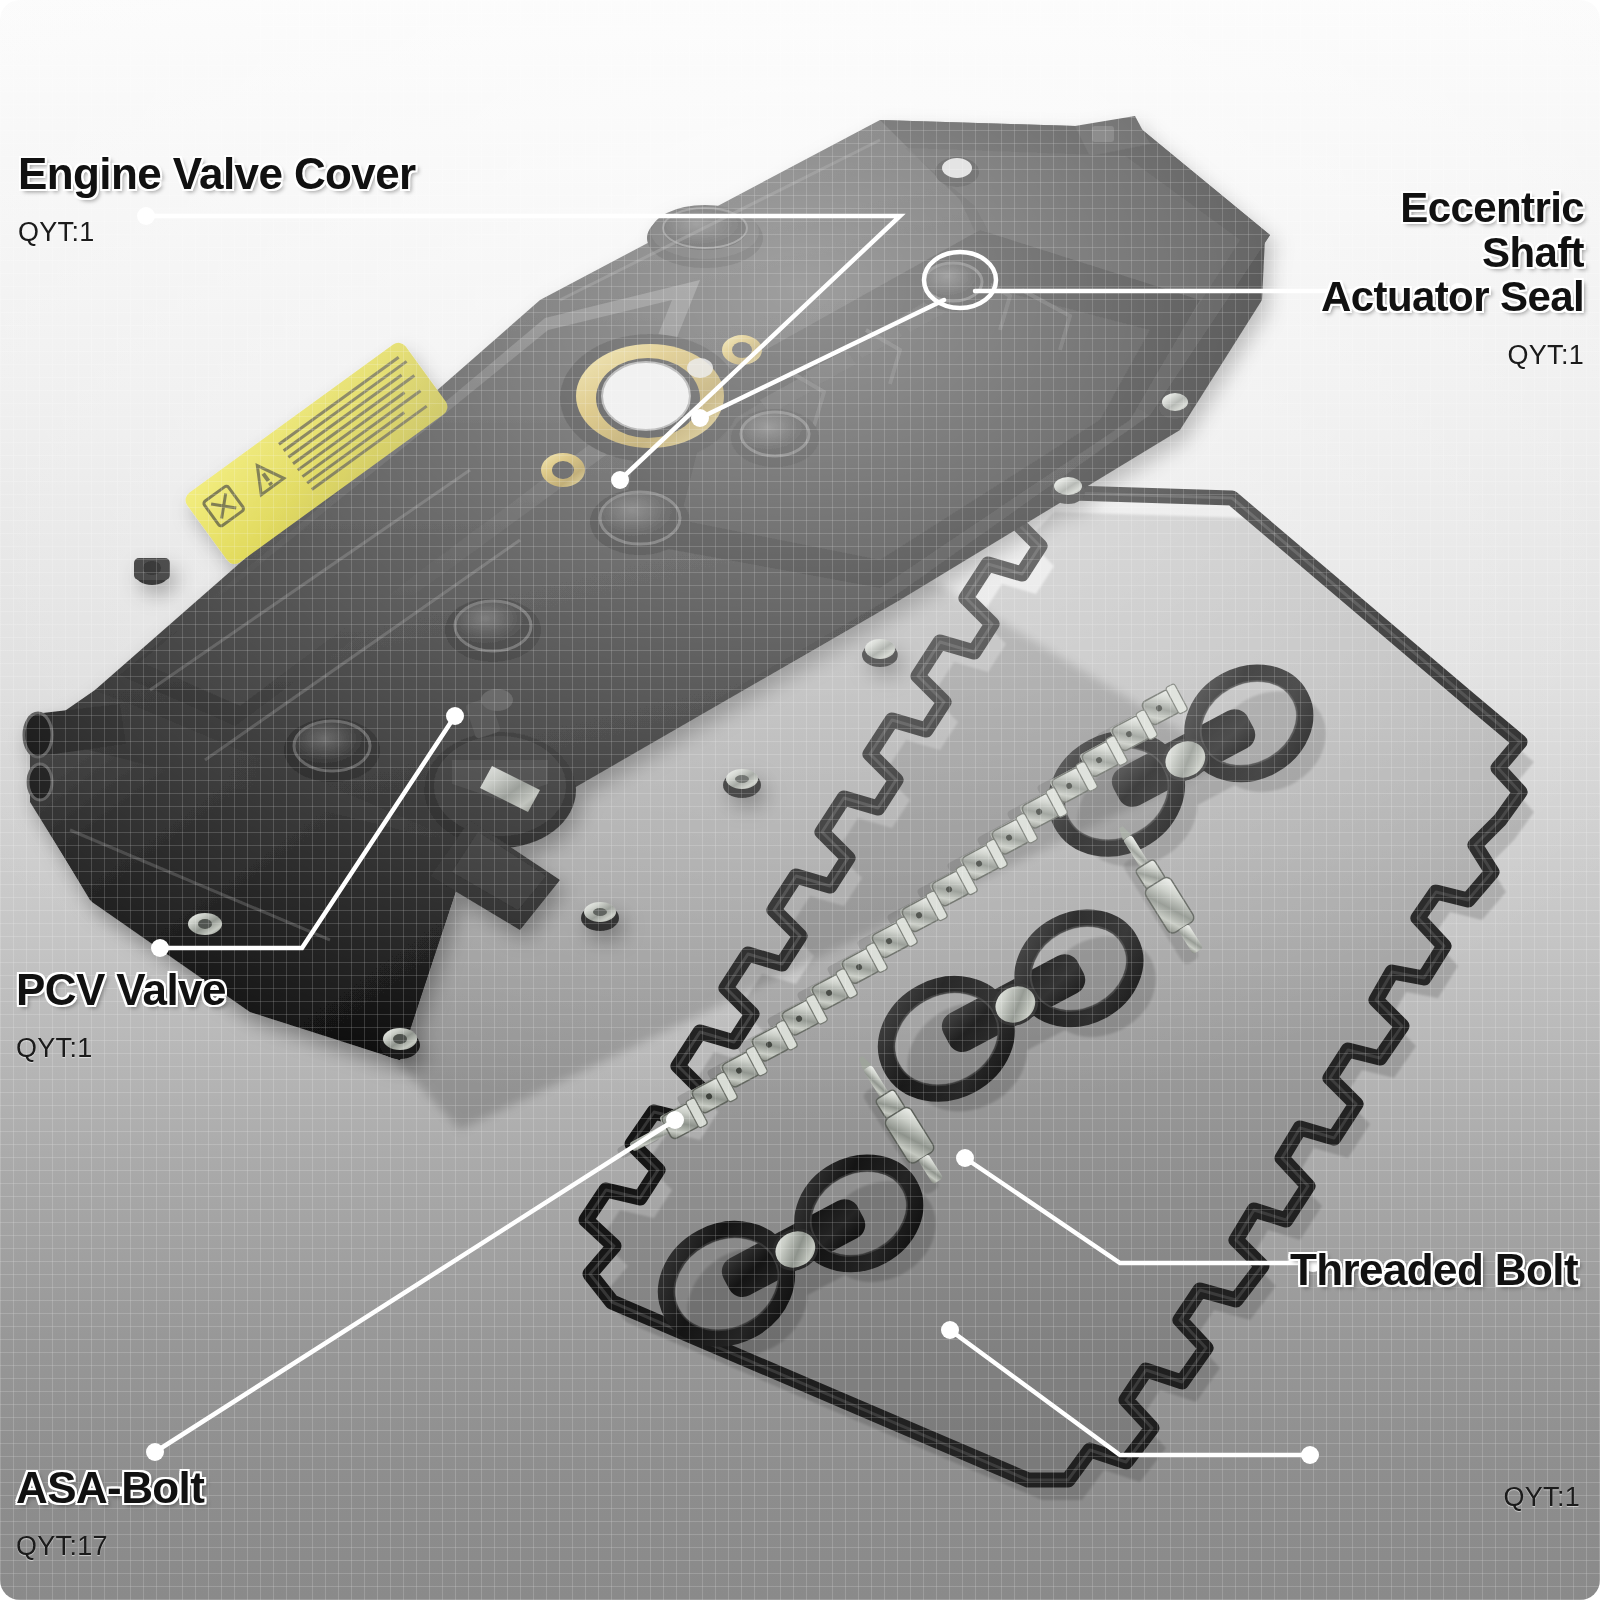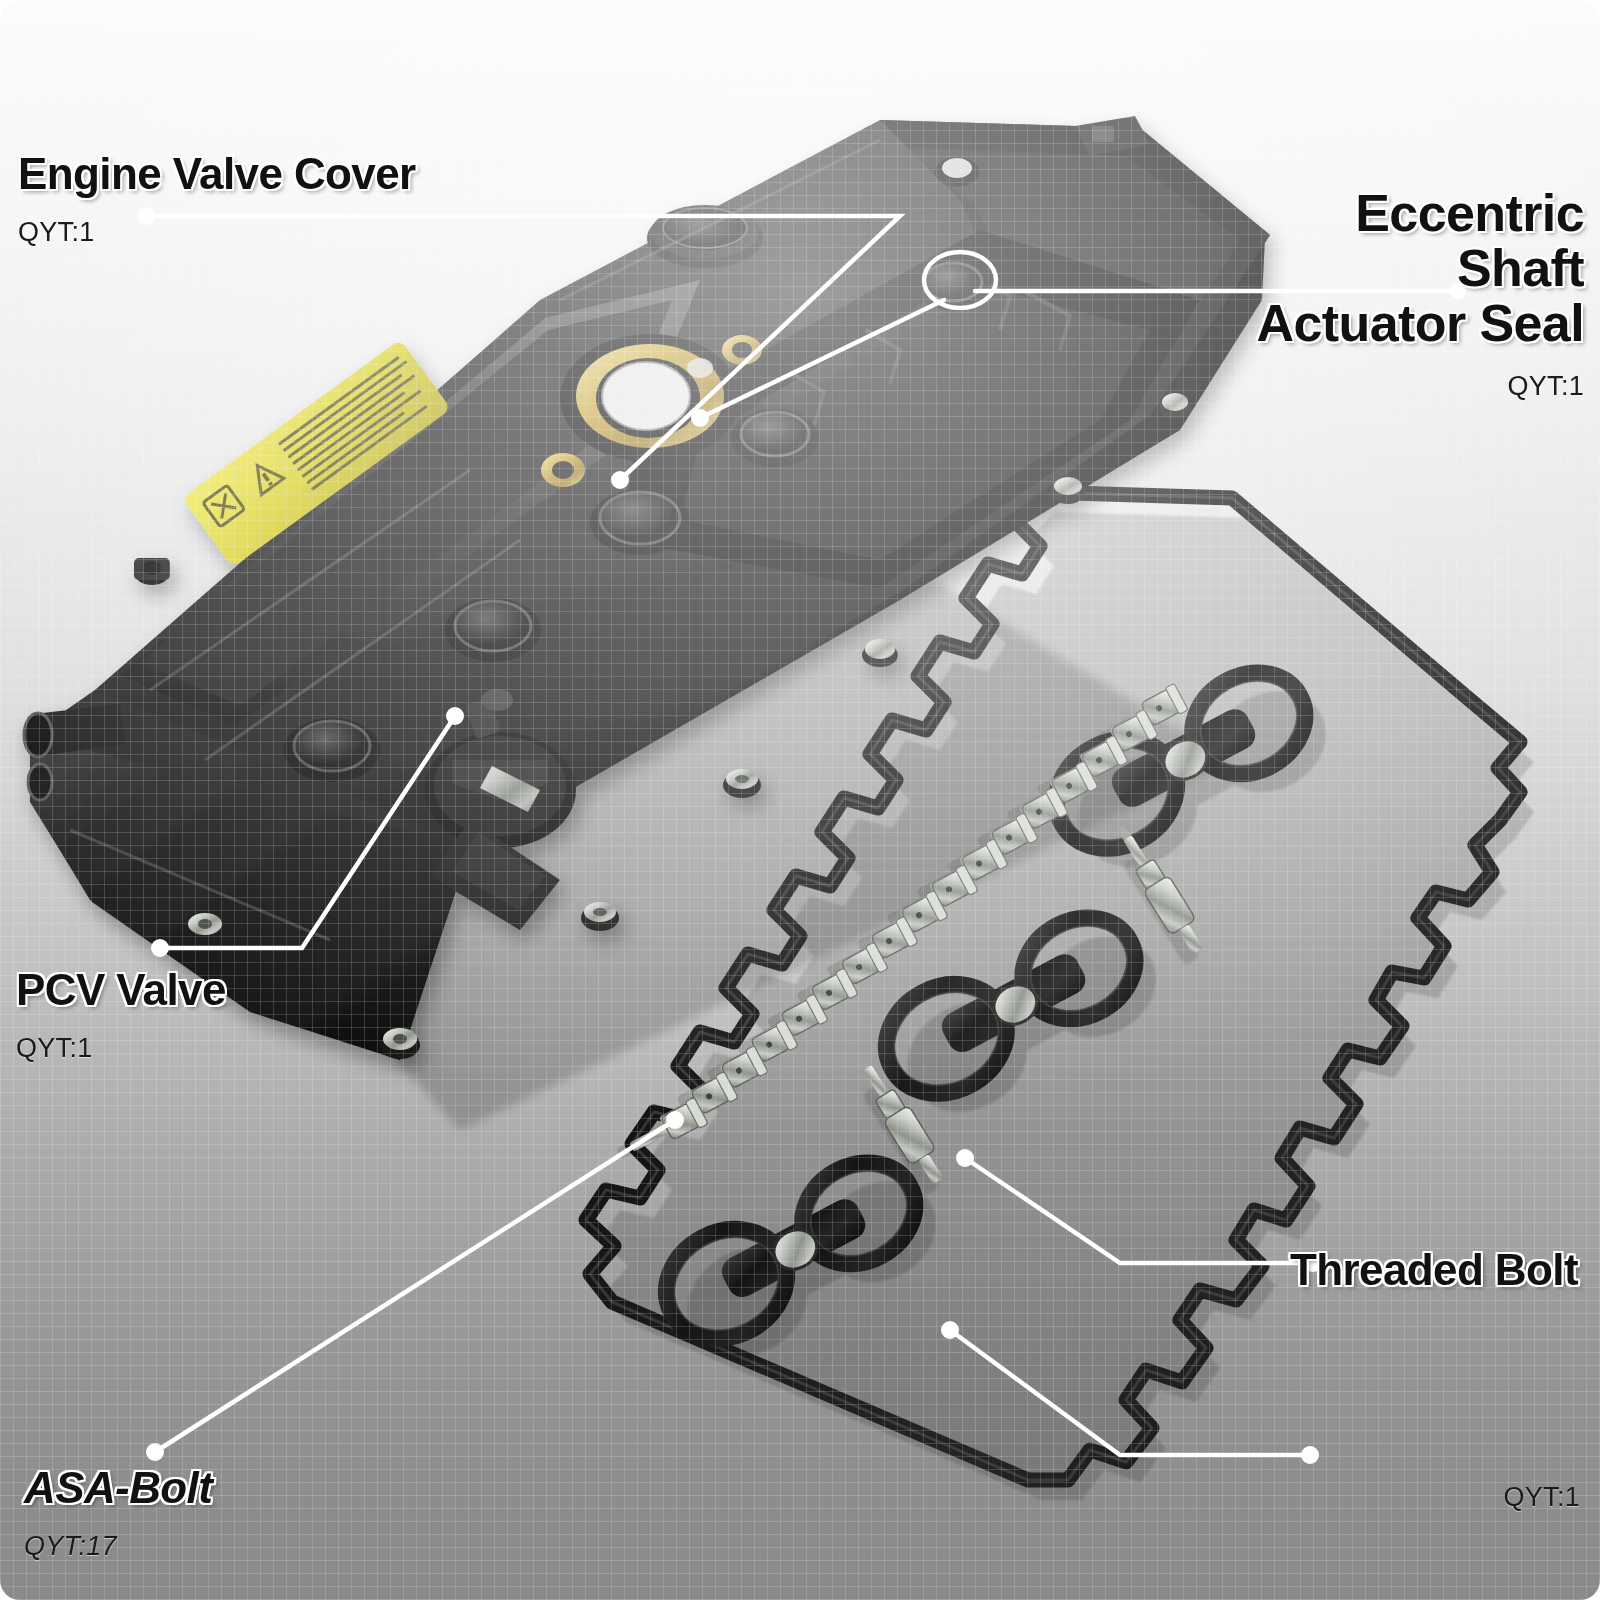--- a/index.html
+++ b/index.html
@@ -57,23 +57,23 @@
     font-size:27px;
     color:#1b1b1b;
     letter-spacing:.3px;
     margin-top:20px;
     text-shadow:0 1px 1px rgba(255,255,255,.55);
   }
   .ralign{text-align:right;}
 
   #lbl-valve-cover{left:18px;top:152px;}
   #lbl-ecc{right:16px;top:186px;width:520px;}
-  #lbl-ecc .title{font-size:52px;line-height:1.06;}
+  #lbl-ecc .title{font-size:42px;line-height:1.06;}
   #lbl-pcv{left:16px;top:968px;}
-  #lbl-asa{left:24px;top:1466px;font-style:italic;}
+  #lbl-asa{left:16px;top:1466px;}
   #lbl-thread{right:22px;top:1248px;width:520px;}
   #lbl-gasket{right:20px;top:1462px;width:620px;}
 
   
   #leads{position:absolute;inset:0;pointer-events:none;}
 
   
   #art{position:absolute;inset:0;}
 
   

